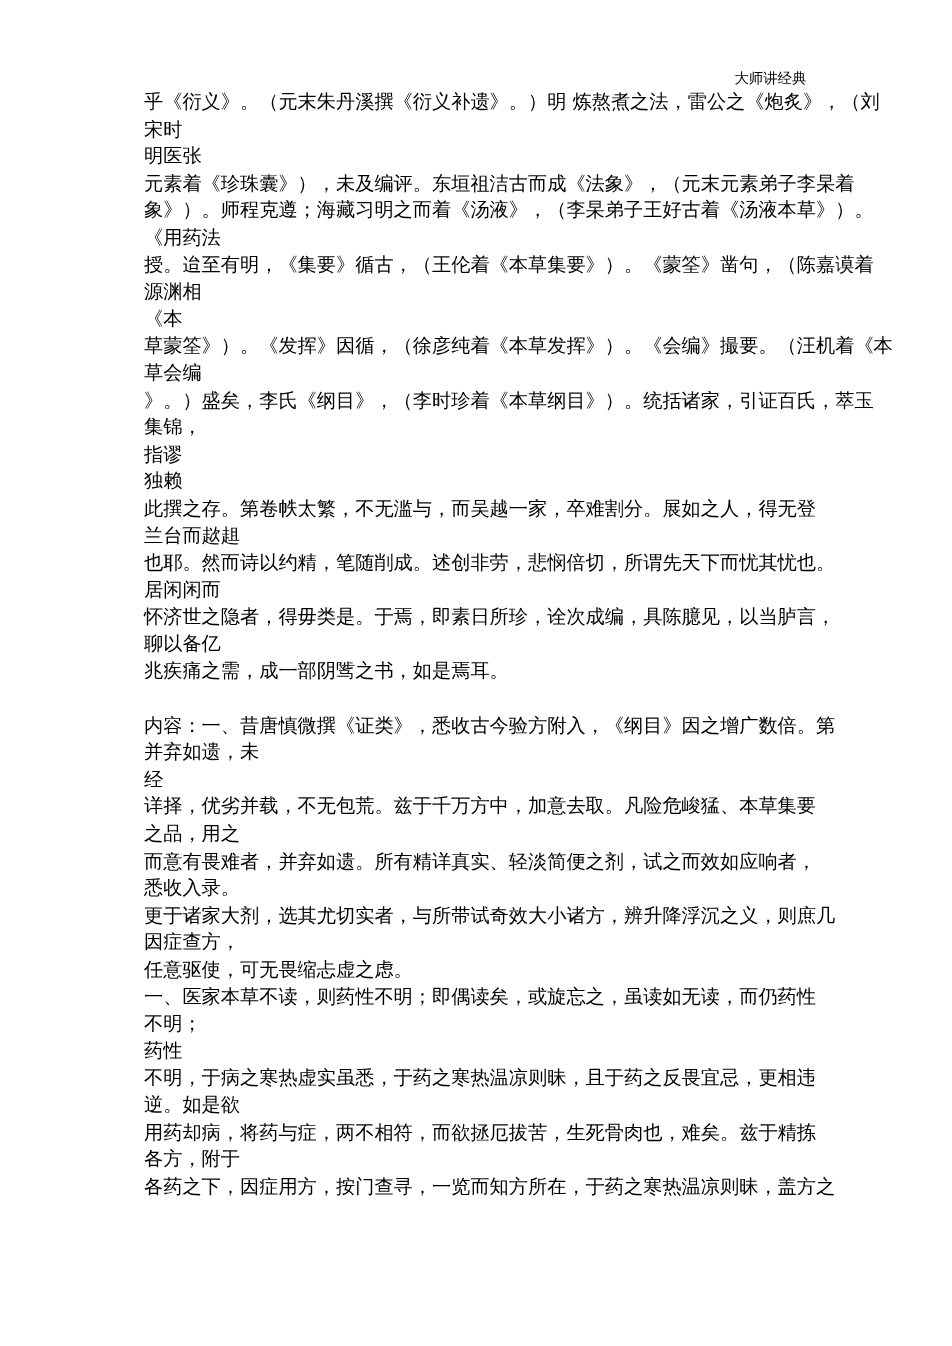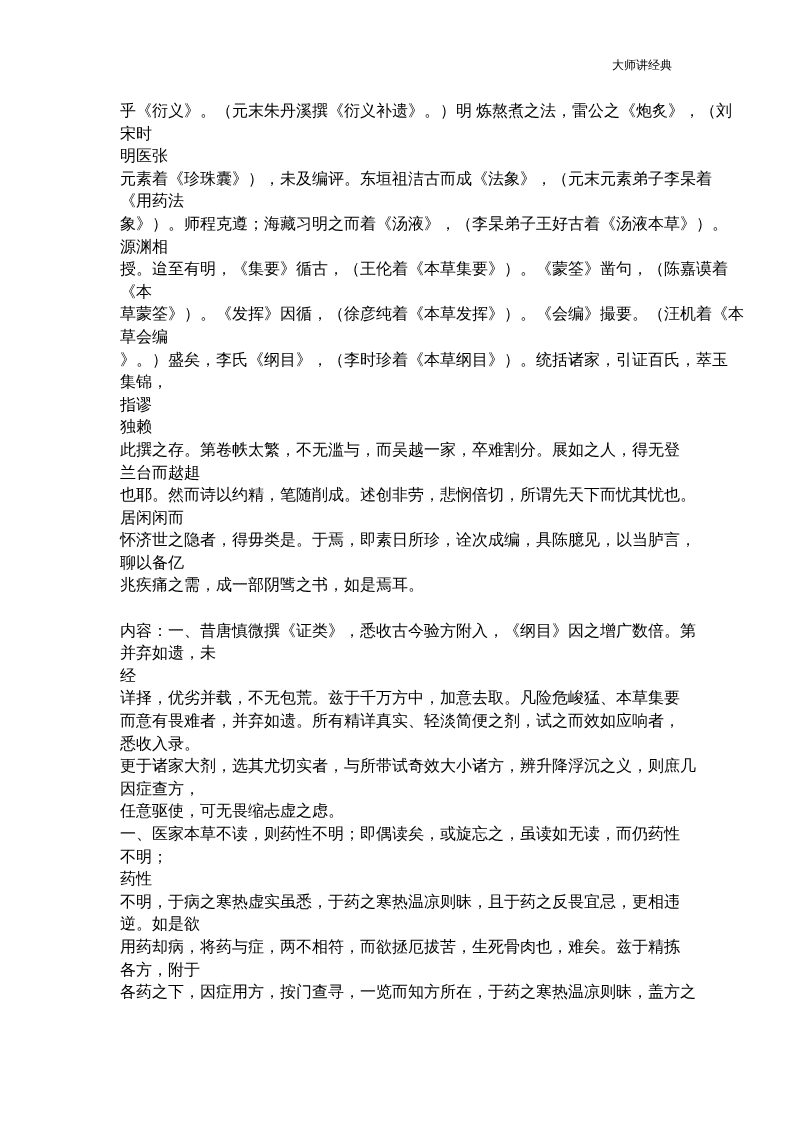--- a/index.html
+++ b/index.html
@@ -20,26 +20,25 @@
       top: 57px;
       left: 0;
       width: 672px;
       text-align: right;
       font-size: 12px;
       line-height: 16px;
       font-family: Liberation Serif, serif;
     }
     .content {
       position: absolute;
-      top: 100px;
+      top: 74px;
       left: 120px;
       width: 556px;
       font-size: 16px;
       line-height: 22.6px;
-      font-family: Liberation Serif, serif;
     }
     .line {
       display: block;
       white-space: nowrap;
       min-height: 22.6px;
     }
     .blank {
       display: block;
       height: 22.6px;
     }
@@ -50,24 +49,24 @@
 <div class="page-header">
   <span>大师讲经典</span>
 </div>
 
 <div class="content">
   <div>
     <span class="line">乎《衍义》。（元末朱丹溪撰《衍义补遗》。）明  炼熬煮之法，雷公之《炮炙》，（刘</span>
     <span class="line">宋时</span>
     <span class="line">明医张</span>
     <span class="line">元素着《珍珠囊》），未及编评。东垣祖洁古而成《法象》，（元末元素弟子李杲着</span>
+    <span class="line">象》）。师程克遵；海藏习明之而着《汤液》，（李杲弟子王好古着《汤液本草》）。</span>
     <span class="line">《用药法</span>
-    <span class="line">象》）。师程克遵；海藏习明之而着《汤液》，（李杲弟子王好古着《汤液本草》）。</span>
+    <span class="line">授。迨至有明，《集要》循古，（王伦着《本草集要》）。《蒙筌》凿句，（陈嘉谟着</span>
     <span class="line">源渊相</span>
-    <span class="line">授。迨至有明，《集要》循古，（王伦着《本草集要》）。《蒙筌》凿句，（陈嘉谟着</span>
     <span class="line">《本</span>
     <span class="line">草蒙筌》）。《发挥》因循，（徐彦纯着《本草发挥》）。《会编》撮要。（汪机着《本</span>
     <span class="line">草会编</span>
     <span class="line">》。）盛矣，李氏《纲目》，（李时珍着《本草纲目》）。统括诸家，引证百氏，萃玉</span>
     <span class="line">集锦，</span>
     <span class="line">指谬</span>
     <span class="line">独赖</span>
     <span class="line">此撰之存。第卷帙太繁，不无滥与，而吴越一家，卒难割分。展如之人，得无登</span>
     <span class="line">兰台而趑趄</span>
     <span class="line">也耶。然而诗以约精，笔随削成。述创非劳，悲悯倍切，所谓先天下而忧其忧也。</span>
@@ -78,20 +77,21 @@
   </div>
 
   <span class="blank"></span>
 
 
   <div>
     <span class="line">内容：一、昔唐慎微撰《证类》，悉收古今验方附入，《纲目》因之增广数倍。第</span>
     <span class="line">并弃如遗，未</span>
     <span class="line">经</span>
     <span class="line">详择，优劣并载，不无包荒。兹于千万方中，加意去取。凡险危峻猛、本草集要</span>
+    <span class="line">之品，用之</span>
     <span class="line">而意有畏难者，并弃如遗。所有精详真实、轻淡简便之剂，试之而效如应响者，</span>
     <span class="line">悉收入录。</span>
     <span class="line">更于诸家大剂，选其尤切实者，与所带试奇效大小诸方，辨升降浮沉之义，则庶几</span>
     <span class="line">因症查方，</span>
     <span class="line">任意驱使，可无畏缩忐虚之虑。</span>
     <span class="line">一、医家本草不读，则药性不明；即偶读矣，或旋忘之，虽读如无读，而仍药性</span>
     <span class="line">不明；</span>
     <span class="line">药性</span>
     <span class="line">不明，于病之寒热虚实虽悉，于药之寒热温凉则昧，且于药之反畏宜忌，更相违</span>
     <span class="line">逆。如是欲</span>

